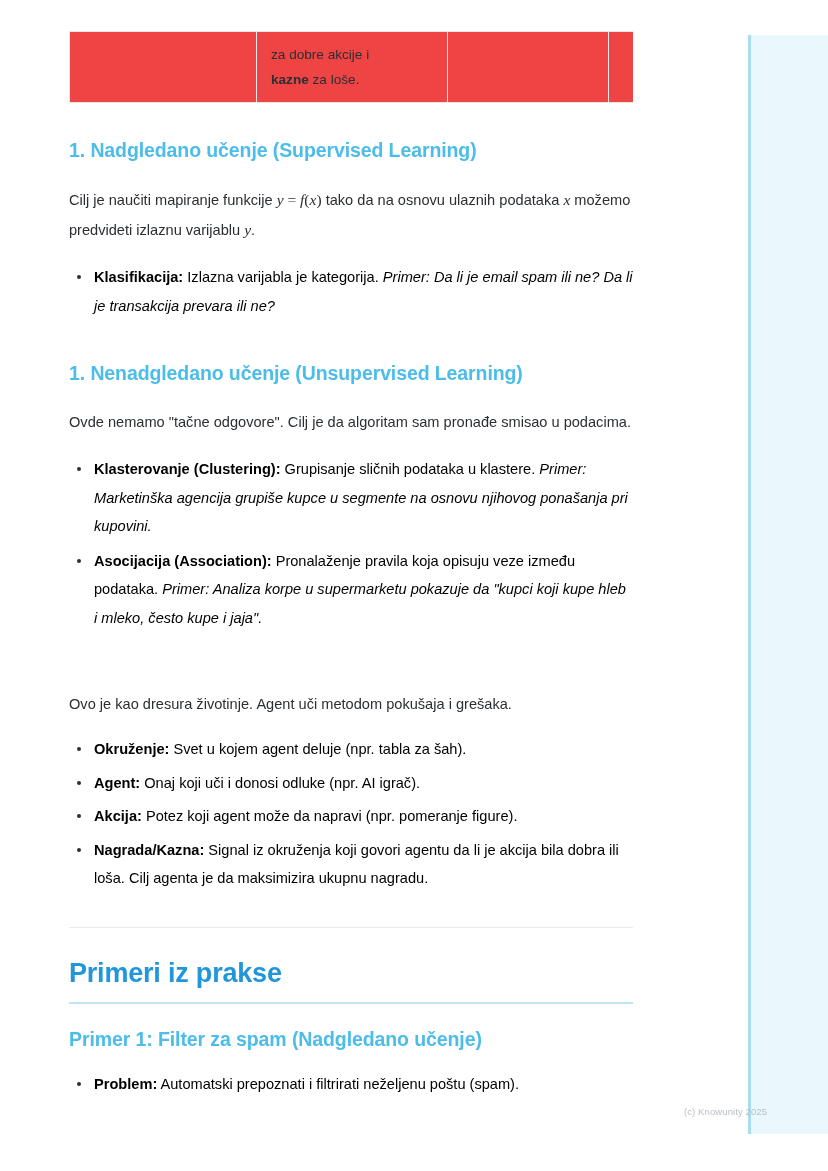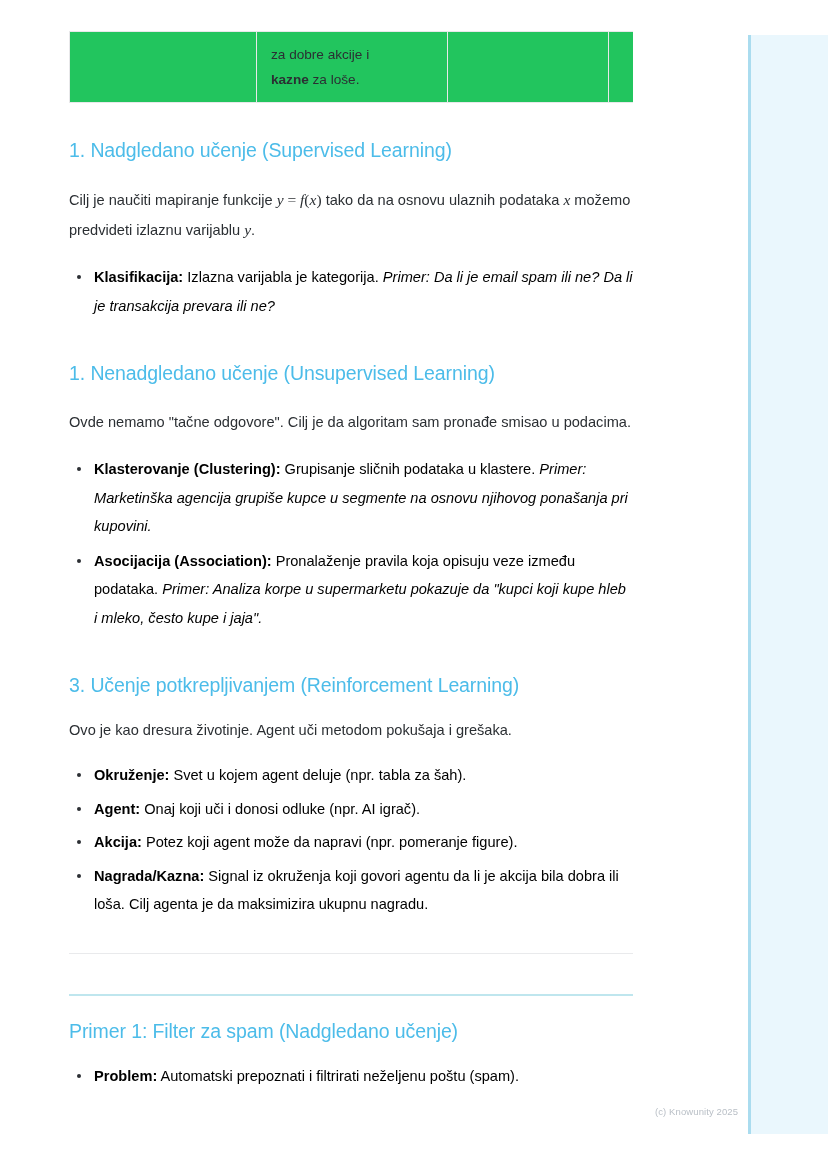--- a/index.html
+++ b/index.html
@@ -58,21 +58,21 @@
     left: 0;
     bottom: 0;
   }
   table.matrix td {
     border: 1px solid #e8e8ea;
     vertical-align: top;
     padding: 10px 14px;
     font-size: 13.6px;
     line-height: 25px;
     color: #2b2f33;
-    background: #22c55e;
+    background: #ef4444;
   }
   table.matrix td.c0 { width: 158px; }
   table.matrix td.c1 { width: 162px; }
   table.matrix td.c2 { width: 132px; }
   table.matrix td.c3 { width: 112px; }
   .cell-line { display: block; white-space: nowrap; }
   .cell-line b { font-weight: 700; }
 
   
   h2.section-title {
@@ -80,21 +80,21 @@
     line-height: 34px;
     font-weight: 700;
     color: #2196d9;
     margin: 0;
     padding: 0;
     letter-spacing: -0.2px;
   }
   h3.sub-title {
     font-size: 19.5px;
     line-height: 26px;
-    font-weight: 400;
+    font-weight: 700;
     color: #4cbce9;
     margin: 0;
     padding: 0;
     letter-spacing: -0.1px;
   }
 
   
   p.body-text {
     font-size: 14.6px;
     line-height: 29px;
@@ -160,21 +160,21 @@
   .sp-22 { height: 22px; }
   .sp-18 { height: 18px; }
   .sp-16 { height: 16px; }
   .sp-12 { height: 12px; }
   .sp-34 { height: 34px; }
   .sp-40 { height: 40px; }
 
   
   .footer-note {
     position: absolute;
-    left: 655px;
+    left: 684px;
     top: 1105px;
     font-size: 9.5px;
     line-height: 13px;
     color: #b9bfc6;
     white-space: nowrap;
     letter-spacing: 0.1px;
   }
 </style>
 </head>
 <body>
@@ -224,41 +224,41 @@
 
   <div class="sp-18"></div>
 
   <ul class="bullets">
     <li><span class="lead">Klasterovanje (Clustering):</span><span> Grupisanje sličnih podataka u klastere. </span><span class="ital">Primer: Marketinška agencija grupiše kupce u segmente na osnovu njihovog ponašanja pri kupovini.</span></li>
     <li><span class="lead">Asocijacija (Association):</span><span> Pronalaženje pravila koja opisuju veze između podataka. </span><span class="ital">Primer: Analiza korpe u supermarketu pokazuje da "kupci koji kupe hleb i mleko, često kupe i jaja".</span></li>
   </ul>
 
   <div class="sp-40"></div>
 
-  <h3 class="sub-title">3. Učenje potkrepljivanjem (Reinforcement Learning)</h3>
 
   <div class="sp-18"></div>
 
   <p class="body-text">Ovo je kao dresura životinje. Agent uči metodom pokušaja i grešaka.</p>
 
   <div class="sp-16"></div>
 
   <ul class="bullets tight">
     <li><span class="lead">Okruženje:</span><span> Svet u kojem agent deluje (npr. tabla za šah).</span></li>
     <li><span class="lead">Agent:</span><span> Onaj koji uči i donosi odluke (npr. AI igrač).</span></li>
     <li><span class="lead">Akcija:</span><span> Potez koji agent može da napravi (npr. pomeranje figure).</span></li>
     <li><span class="lead">Nagrada/Kazna:</span><span> Signal iz okruženja koji govori agentu da li je akcija bila dobra ili loša. Cilj agenta je da maksimizira ukupnu nagradu.</span></li>
   </ul>
 
   <div class="sp-34"></div>
 
   <hr class="soft-rule">
 
   <div class="sp-28"></div>
 
+  <h2 class="section-title">Primeri iz prakse</h2>
 
   <div class="sp-12"></div>
 
   <div class="title-underline"></div>
 
   <div class="sp-22"></div>
 
   <h3 class="sub-title">Primer 1: Filter za spam (Nadgledano učenje)</h3>
 
   <div class="sp-18"></div>

